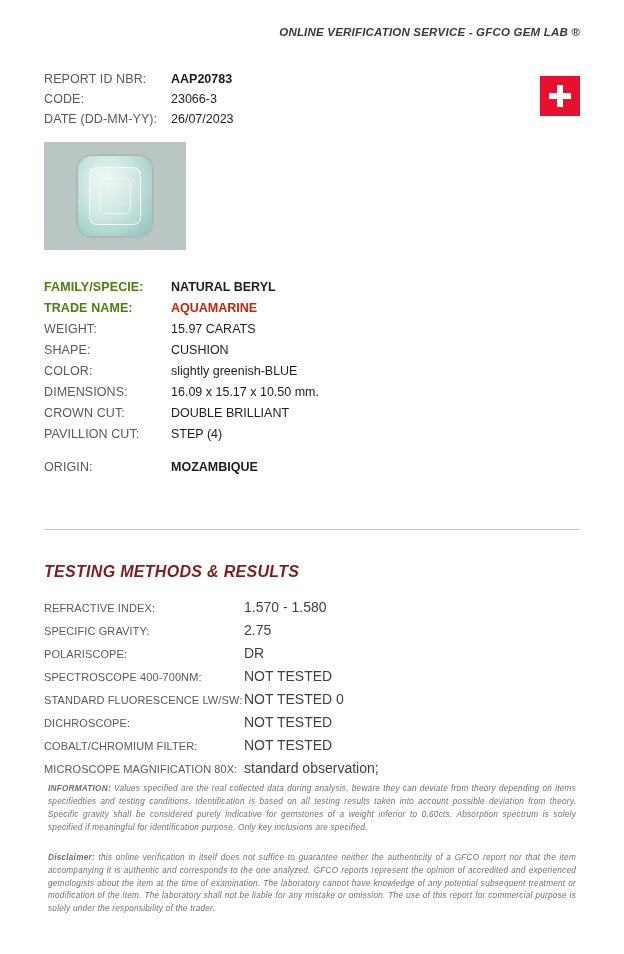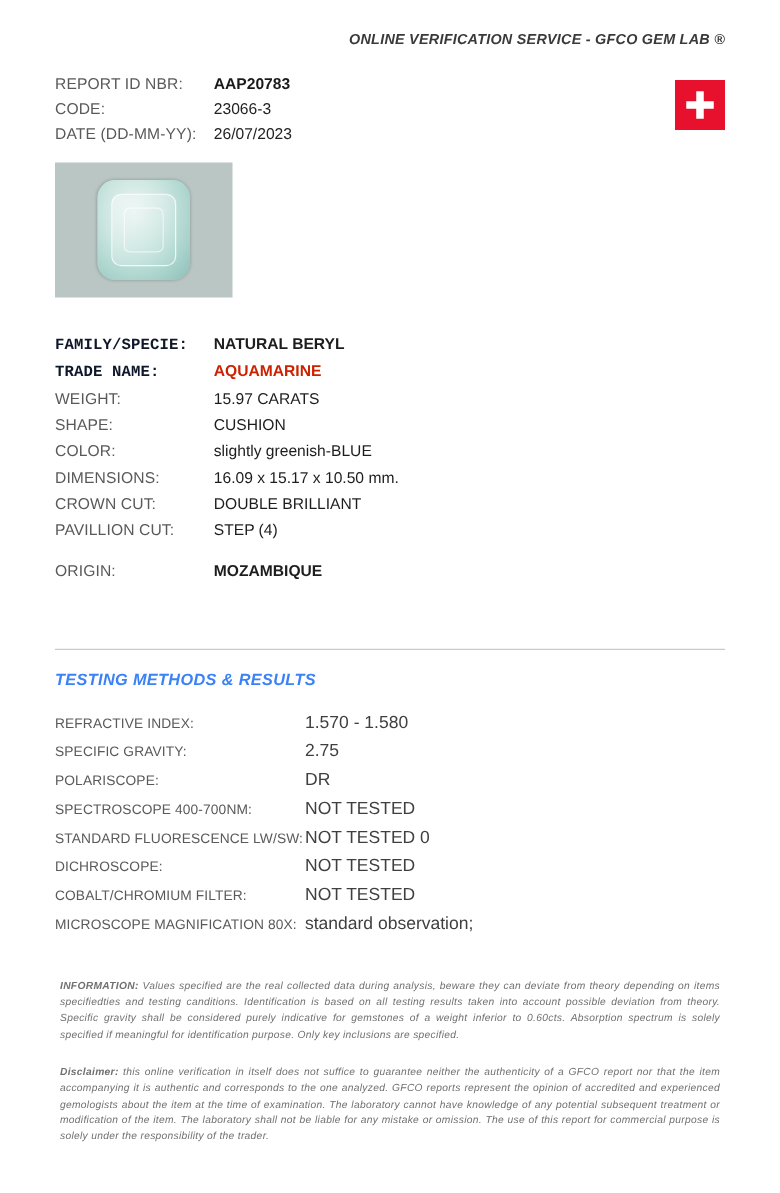--- a/index.html
+++ b/index.html
@@ -31,21 +31,21 @@
   .header-title {
     font-size: 11.5px;
     font-style: italic;
     font-weight: bold;
     color: #3a3a3a;
     letter-spacing: 0.2px;
   }
 
   
   .meta {
-    margin-top: 20px;
+    margin-top: 32px;
     position: relative;
   }
   .meta-row {
     display: flex;
     align-items: baseline;
     margin-bottom: 6px;
   }
   .meta-label {
     width: 127px;
     font-size: 12.5px;
@@ -137,45 +137,44 @@
     align-items: baseline;
     margin-bottom: 7px;
   }
   .prop-label {
     width: 127px;
     font-size: 12.5px;
     color: #595959;
     letter-spacing: 0.1px;
   }
   .prop-label.strong {
-    color: #0f172a;
+    color: #4d7c0f;
     font-weight: bold;
-    font-family: Liberation Mono, monospace;
   }
   .prop-value {
     font-size: 12.5px;
     color: #1d1d1d;
   }
   .prop-value.bold { font-weight: bold; }
   .prop-value.accent { color: #cc2200; font-weight: bold; }
   .prop-spacer { height: 12px; }
 
   
   .divider {
     margin-top: 55px;
     border-top: 1px solid #c9c9c9;
   }
 
   
   .section-title {
-    margin-top: 16px;
-    font-size: 13px;
+    margin-top: 33px;
+    font-size: 16px;
     font-weight: bold;
     font-style: italic;
-    color: #3b82f6;
+    color: #7f1d1d;
     letter-spacing: 0.3px;
   }
   .tests {
     margin-top: 18px;
   }
   .test-row {
     display: flex;
     align-items: baseline;
     margin-bottom: 7px;
   }

